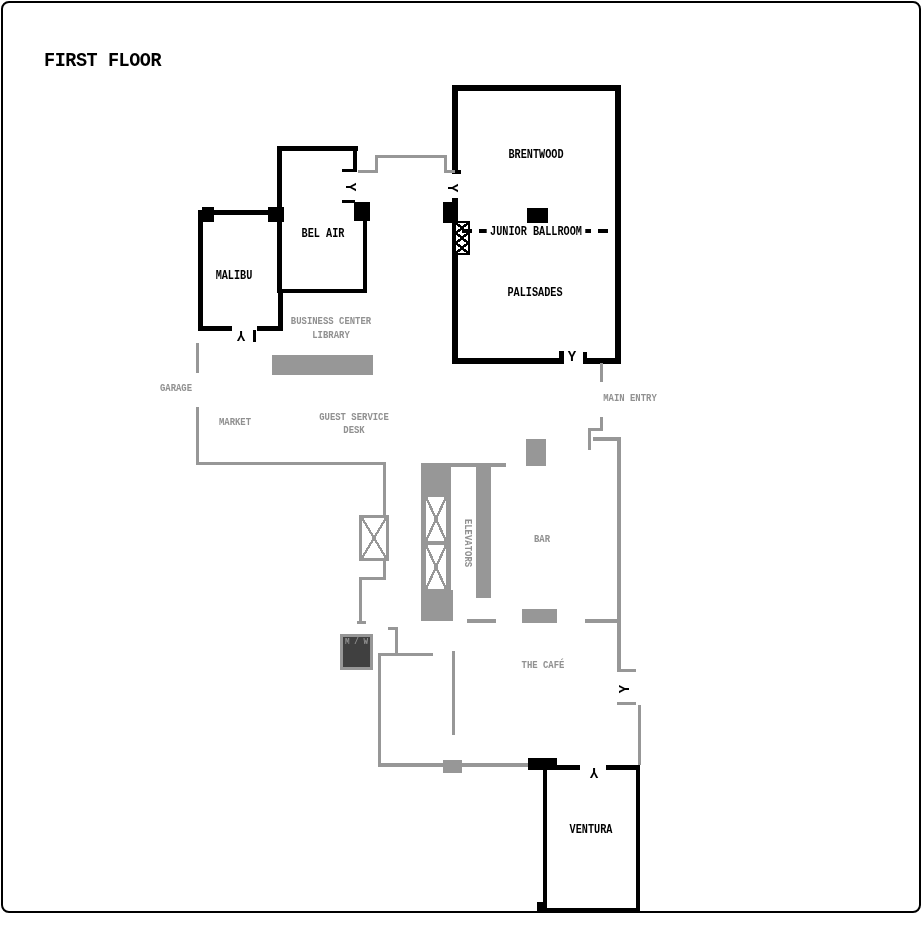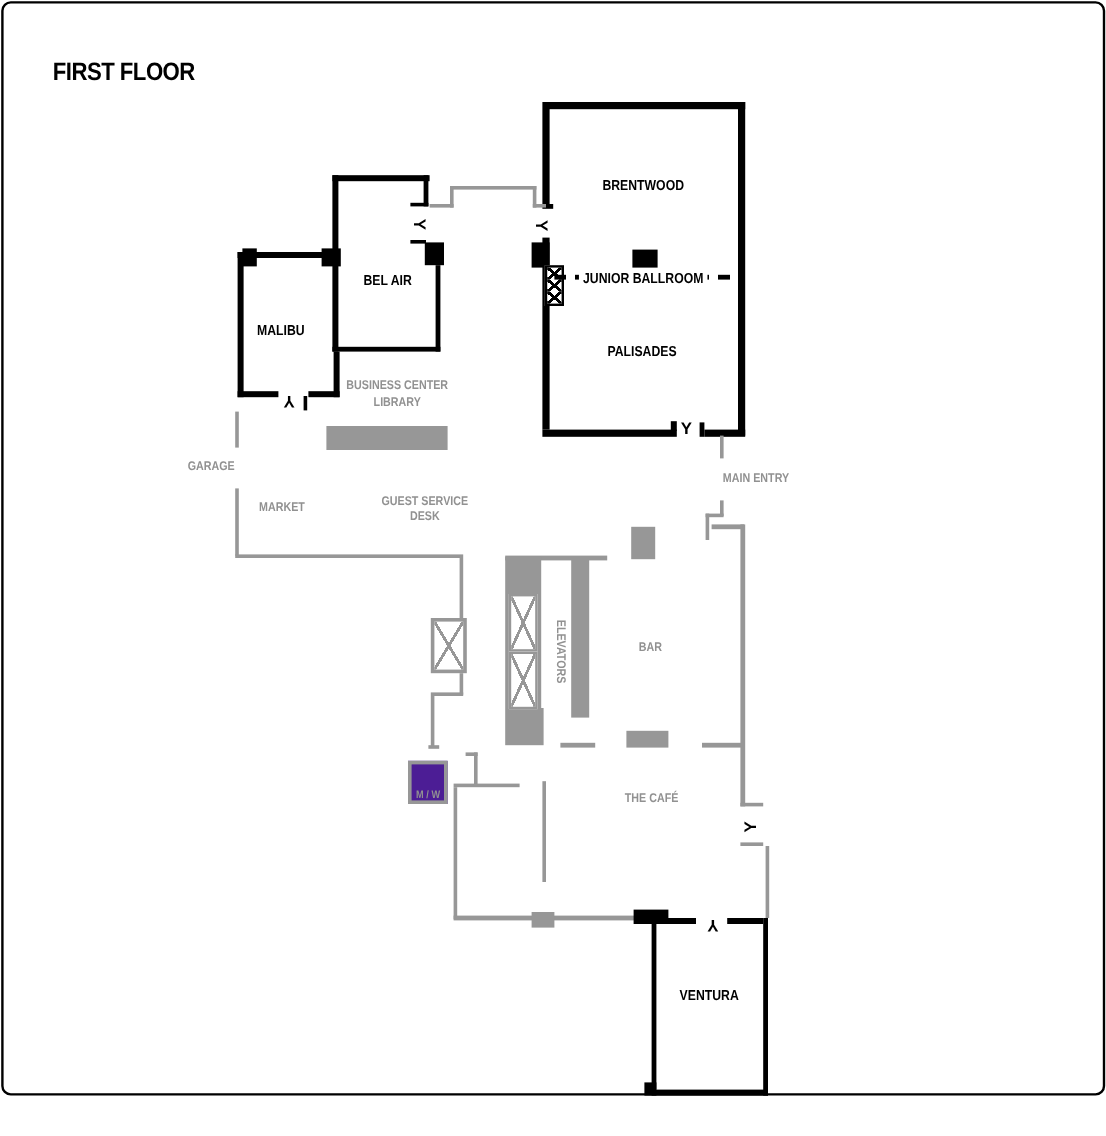--- a/index.html
+++ b/index.html
@@ -1,17 +1,17 @@
 <!DOCTYPE html>
 <html><head>
 <meta charset="utf-8">
 <style>
   html,body{margin:0;padding:0;background:#fff;}
   .plan{position:relative;width:922px;height:914px;background:#ffffff;overflow:hidden;
-        font-family:Liberation Sans, sans-serif;}
+        font-family:Liberation Mono, monospace;}
   .frame{position:absolute;inset:1px;border:2px solid #000;border-radius:8px;pointer-events:none;}
   .wb{position:absolute;background:#000;}
   .wg{position:absolute;background:#979797;}
   .lbl{position:absolute;font-weight:bold;white-space:nowrap;
        transform:translate(-50%,-50%) scaleX(0.85);line-height:1.25;text-align:center;}
   .lk{color:#000;font-size:12px;letter-spacing:0px;}
   .lg{color:#919191;font-size:10.5px;}
   .lg-s{color:#919191;font-size:9px;}
   .title{position:absolute;left:44px;top:49px;color:#000;font-weight:bold;font-size:21px;
          letter-spacing:-0.5px;transform:scaleX(0.88);transform-origin:left top;white-space:nowrap;}
@@ -26,22 +26,22 @@
       linear-gradient(to top right,transparent calc(50% - 1.2px),#979797 calc(50% - 1.2px),#979797 calc(50% + 1.2px),transparent calc(50% + 1.2px)),
       linear-gradient(to bottom right,transparent calc(50% - 1.2px),#979797 calc(50% - 1.2px),#979797 calc(50% + 1.2px),transparent calc(50% + 1.2px));}
   .hatch{position:absolute;border:2px solid #000;box-sizing:border-box;background:#fff;}
   .hatch .cell{width:100%;height:33.33%;
     background-image:
       linear-gradient(to top right,transparent calc(50% - 1.2px),#000 calc(50% - 1.2px),#000 calc(50% + 1.2px),transparent calc(50% + 1.2px)),
       linear-gradient(to bottom right,transparent calc(50% - 1.2px),#000 calc(50% - 1.2px),#000 calc(50% + 1.2px),transparent calc(50% + 1.2px));}
   .dash{position:absolute;height:4px;z-index:1;
     background-image:repeating-linear-gradient(to right,#000 0 10px,transparent 10px 17px);}
   .onbg{background:#fff;padding:0 4px;z-index:2;}
-  .mw{position:absolute;background:#4c1d95;border:3px solid #979797;box-sizing:border-box;
-      display:flex;align-items:flex-end;justify-content:center;}
+  .mw{position:absolute;background:#404040;border:3px solid #979797;box-sizing:border-box;
+      display:flex;align-items:flex-start;justify-content:center;}
 </style>
 </head>
 <body>
 
 <div class="plan">
   <div class="frame"></div>
 
   <div class="title">FIRST FLOOR</div>
 
   <div class="wb" style="left:455px;top:85px;width:166px;height:6px"></div>

